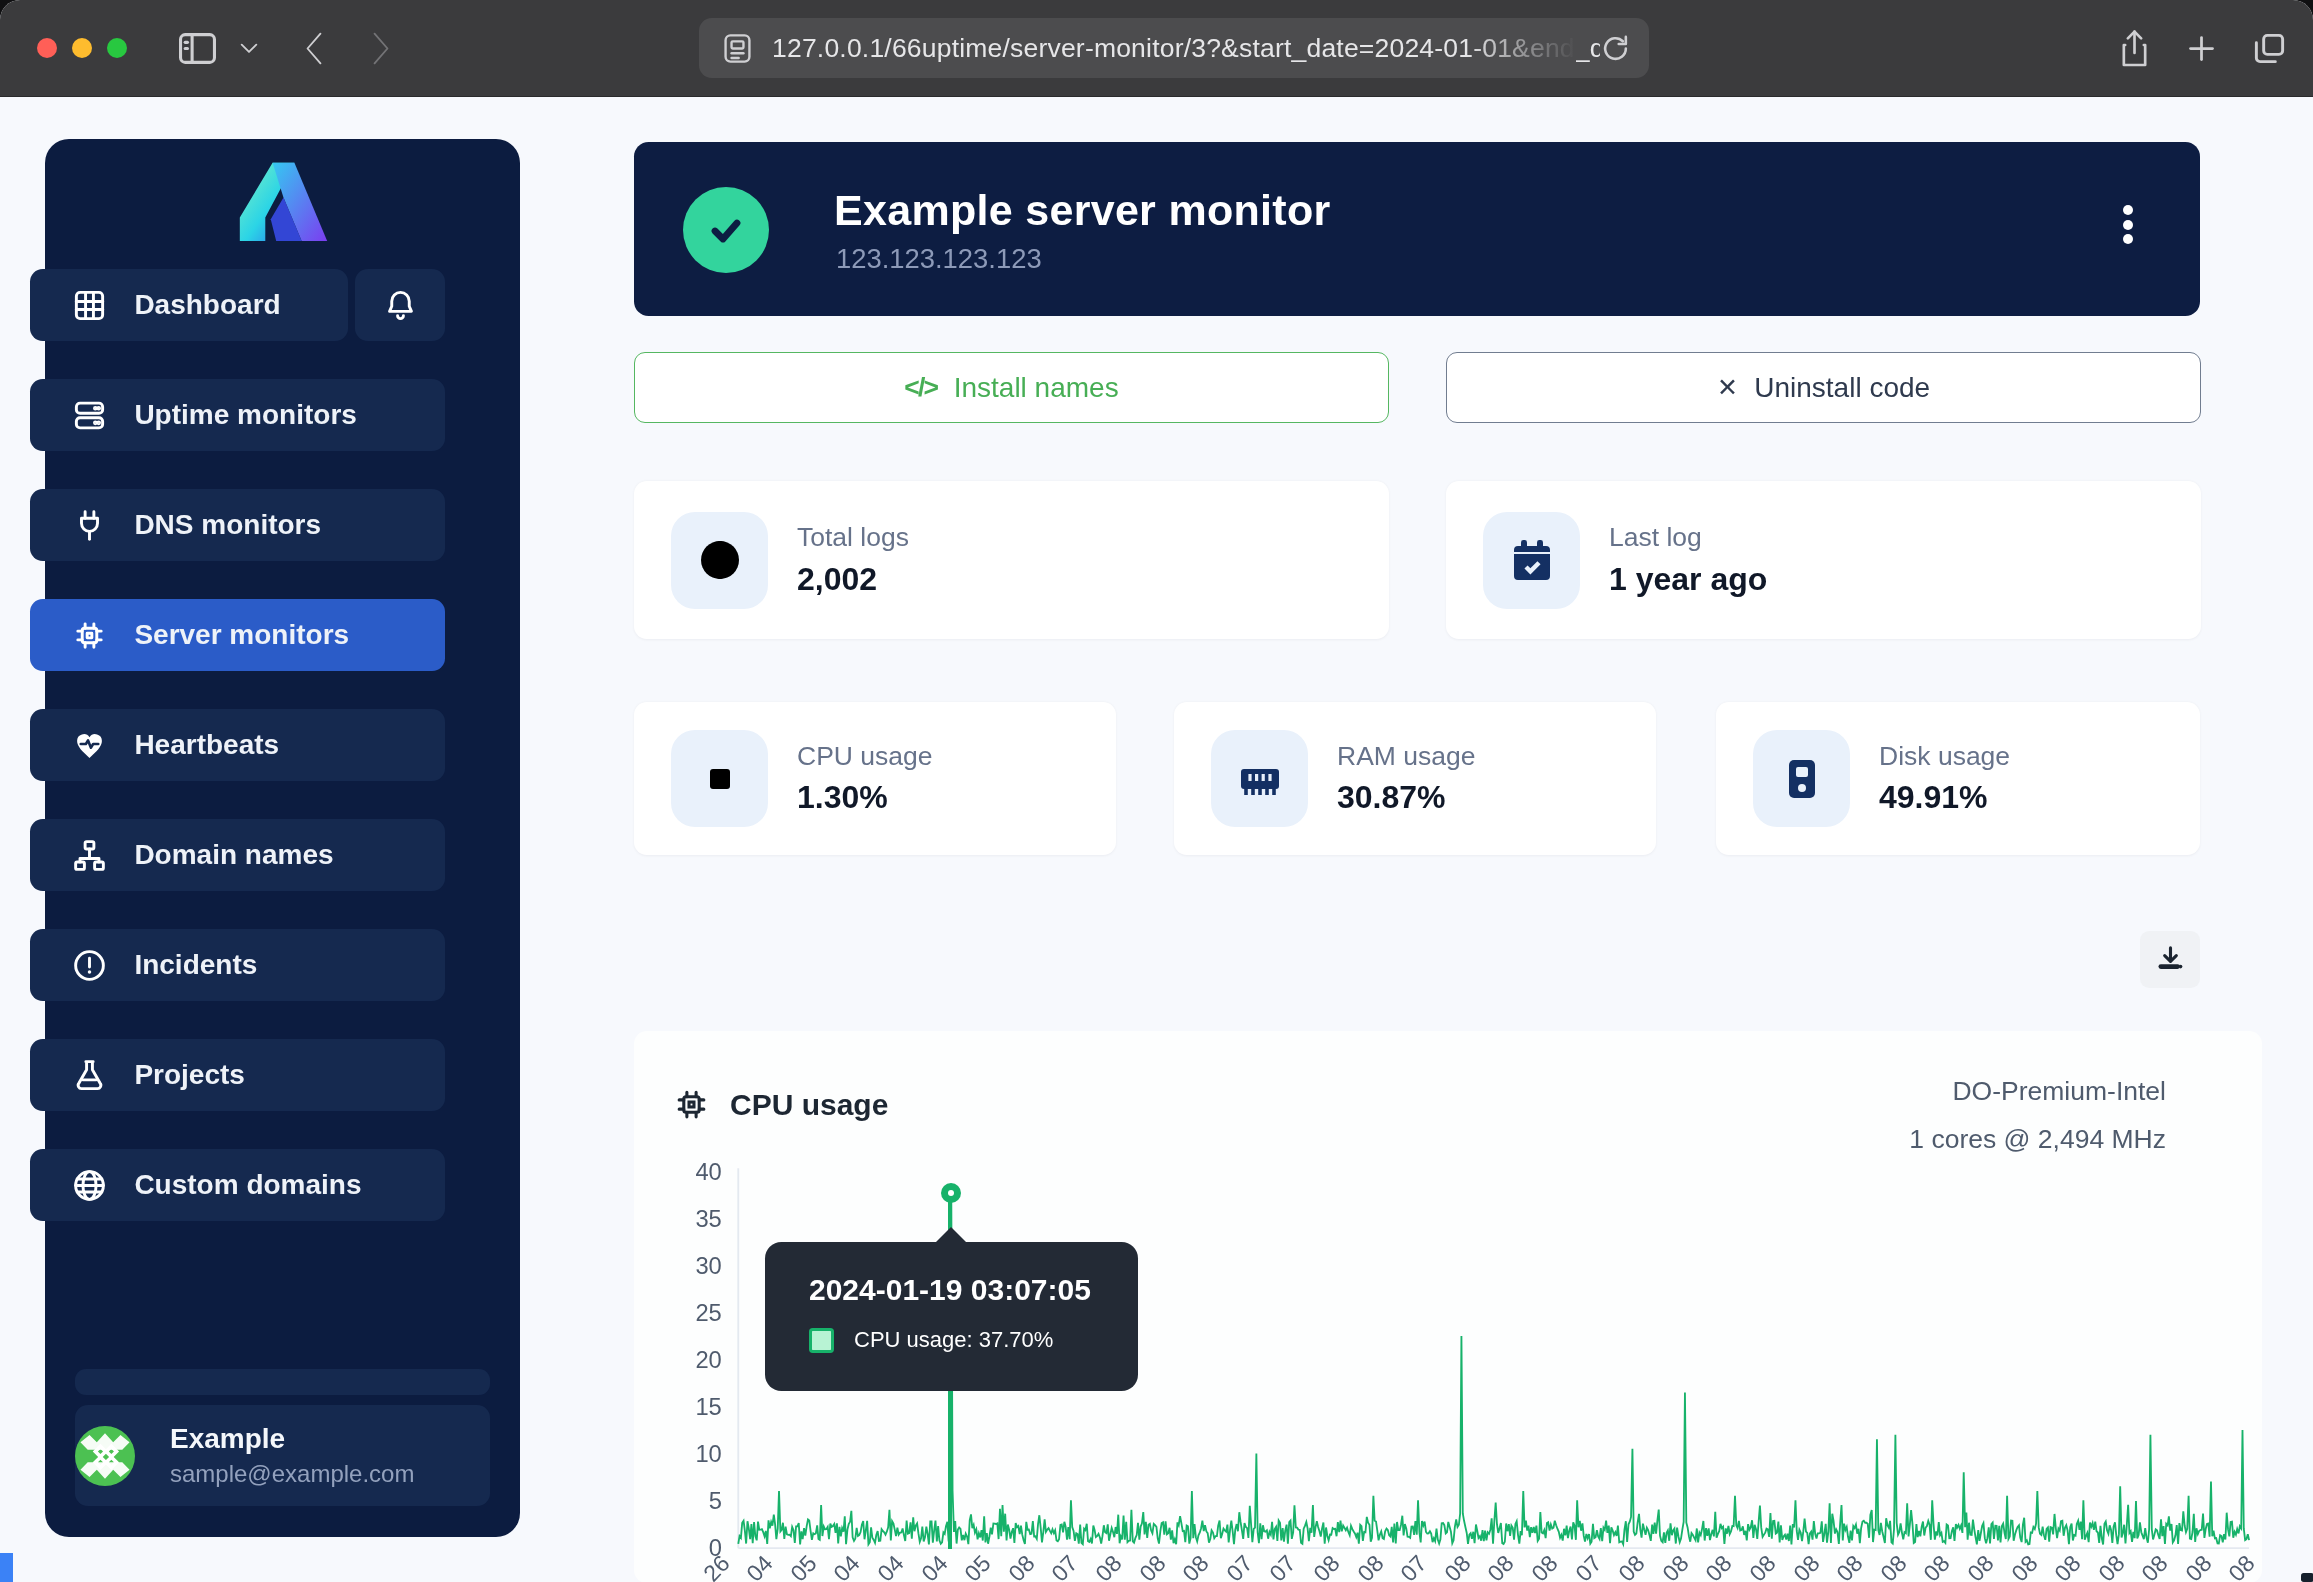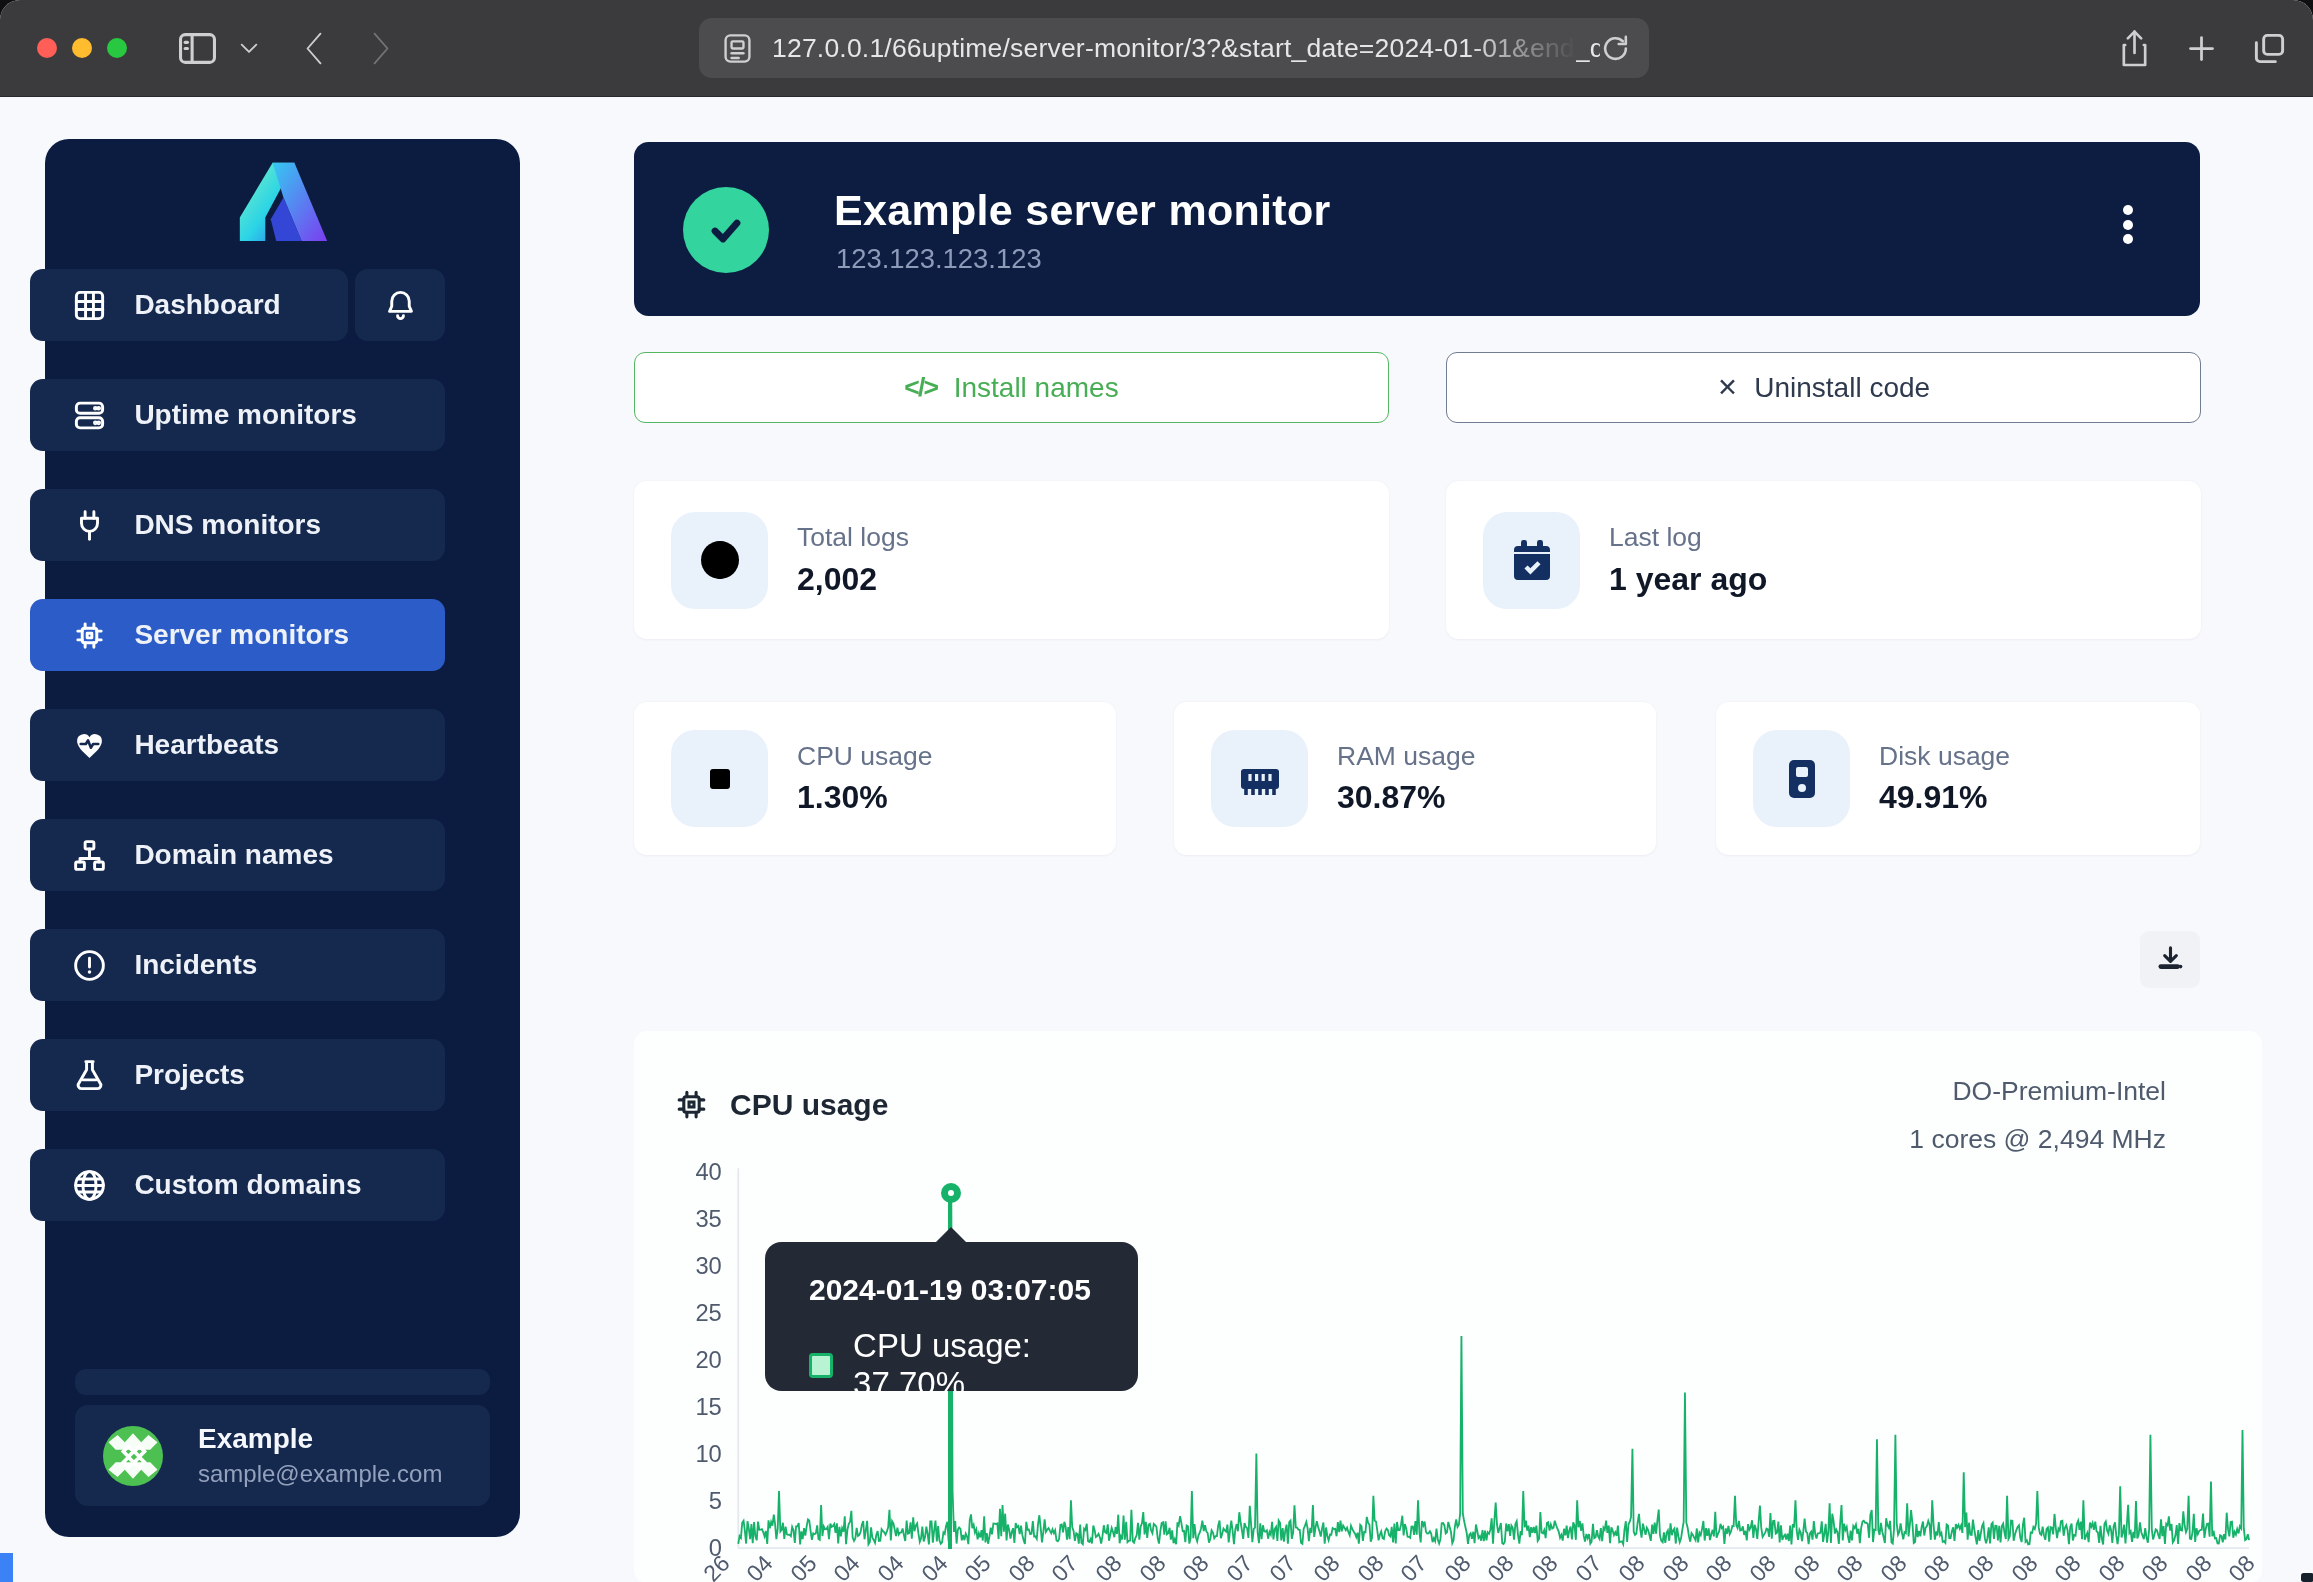--- a/index.html
+++ b/index.html
@@ -25,21 +25,21 @@
   .nav{position:absolute;left:30px;top:269px;width:415px}
   .nav-row{display:flex;gap:7.3px;margin-bottom:38px}
   .nav-item{height:72px;border-radius:12.8px;background:#15294f;display:flex;align-items:center;
     padding-left:42px;gap:27.4px;color:#eef2f8;font-size:28px;font-weight:600;flex:1;cursor:pointer}
   .nav-item.active{background:#2b5cc8}
   .nav-item .nicon{width:35px;height:35px;flex:0 0 35px}
   .nav-item .nicon svg{width:35px;height:35px;stroke:#fff;fill:none;stroke-width:2;stroke-linecap:round;stroke-linejoin:round}
   .bell-btn{width:90px;flex:0 0 90px;justify-content:center;padding-left:0}
   .sliver{position:absolute;left:30px;top:1230px;width:415px;height:25.6px;background:#15294f;border-radius:11px}
   .profile{position:absolute;left:30px;top:1266px;width:415px;height:101px;background:#15294f;border-radius:12.8px;
-    display:flex;align-items:center;padding-left:28px;gap:35px;cursor:pointer}
+    display:flex;align-items:center;gap:35px;cursor:pointer}
   .pname{color:#f4f7fb;font-size:28px;font-weight:700;margin-bottom:5.5px}
   .pemail{color:#93a1bd;font-size:24px}
 
   
   .headcard{position:absolute;left:634px;top:142px;width:1566px;height:174px;background:#0d1d42;border-radius:14.6px}
   .check-circle{position:absolute;left:683px;top:187px;width:86px;height:86px;border-radius:50%;background:#33d49d;
     display:flex;align-items:center;justify-content:center}
   .h-title{position:absolute;left:834px;top:186px;color:#fff;font-size:43px;font-weight:700;letter-spacing:0.3px}
   .h-sub{position:absolute;left:836px;top:243px;color:#8d9ab8;font-size:27.4px}
   .kebab{position:absolute;left:2109px;top:199px;width:37px;height:51px;display:flex;flex-direction:column;
@@ -78,21 +78,21 @@
   .xlabels div{position:absolute;color:#4f5b6d;font-size:23px;transform:rotate(-46deg);white-space:nowrap}
   .stem{position:absolute;left:948px;top:1193px;width:3.7px;height:356px;background:#17b26a}
   .marker{position:absolute;left:941px;top:1183px;width:20px;height:20px;border-radius:50%;background:#17b26a;
     display:flex;align-items:center;justify-content:center}
   .marker i{width:6.4px;height:6.4px;border-radius:50%;background:#fff}
   .tooltip{position:absolute;left:765px;top:1242px;width:373px;height:149px;background:#232a35;border-radius:16.4px;
     color:#fff;padding:31px 0 0 44px}
   .tooltip:before{content:"";position:absolute;left:170px;top:-14.6px;width:0;height:0;
     border-left:16.4px solid transparent;border-right:16.4px solid transparent;border-bottom:16.4px solid #232a35}
   .tt-date{font-size:30px;font-weight:700;margin-bottom:20px}
-  .tt-row{display:flex;align-items:center;gap:20px;font-size:33px}
+  .tt-row{display:flex;align-items:center;gap:20px;font-size:22px}
   .swatch{width:25px;height:25px;border-radius:3.7px;background:#b8f3d4;border:3.7px solid #17b26a}
 
   .corner-blue{position:absolute;left:0;top:1553px;width:12.8px;height:29px;background:#3b82f6}
   .corner-dark{position:absolute;left:2301px;top:1573px;width:12.8px;height:9.1px;background:#16202c;border-radius:2.7px}
 </style>
 </head>
 <body>
 
 <div class="window">
 

